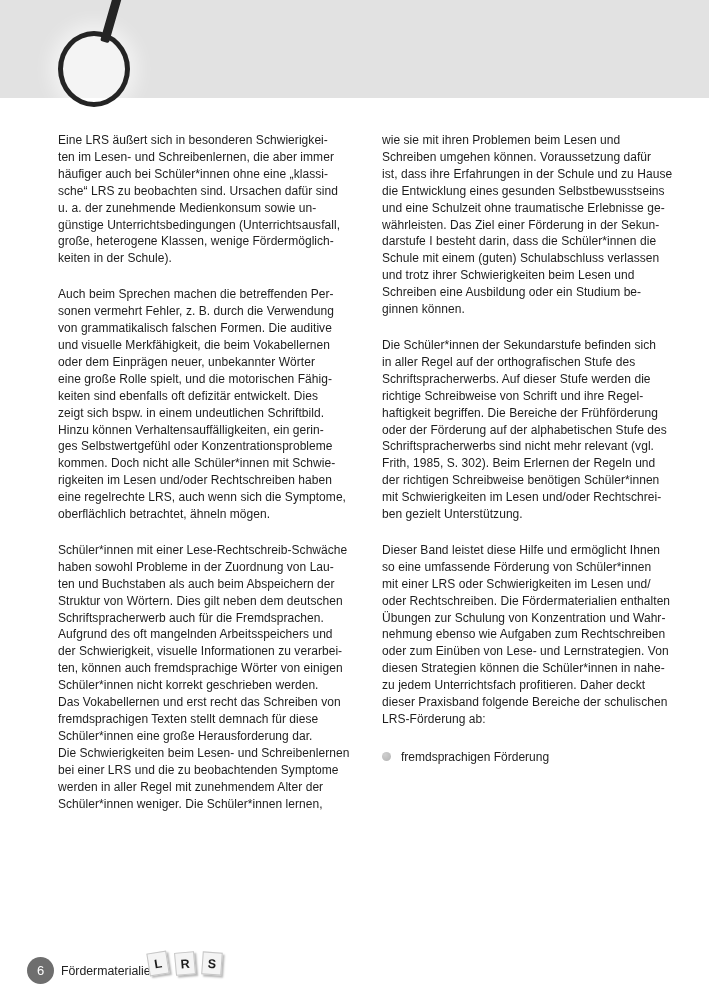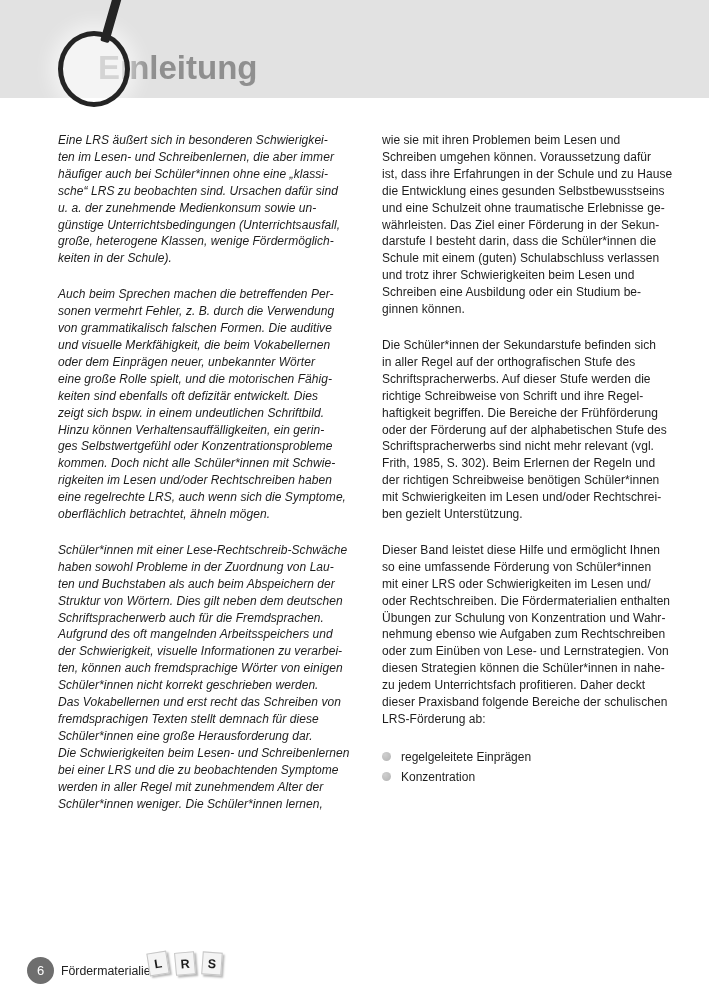--- a/index.html
+++ b/index.html
@@ -24,21 +24,21 @@
     box-shadow:0 0 18px 8px rgba(255,255,255,0.55);
   }
   .handle {
     position:absolute; left:100px; top:-6px; width:9px; height:48px;
     background:#242424; border-radius:0 0 2px 2px;
     transform:rotate(16deg); transform-origin:50% 100%;
   }
 
   
   .col { position:absolute; top:132px; width:296px; }
-  .col-left  { left:58px;font-style:italic; }
+  .col-left  { left:58px; }
   .col-right { left:363px;margin-left:19px; }
   .col p {
     margin:0 0 19px 0; font-size:12px; line-height:16.9px; color:#1d1d1d;
     white-space:pre; letter-spacing:0.05px;
   }
 
   
   .bullets { list-style:none; margin:4px 0 0 0; padding:0; }
   .bullets li { display:flex; align-items:center; height:20px; }
   .dot {
@@ -67,21 +67,20 @@
   .tile:nth-child(1) { transform:rotate(-9deg); }
   .tile:nth-child(2) { transform:rotate(-5deg); }
   .tile:nth-child(3) { transform:rotate(4deg); }
 </style>
 </head>
 <body>
 
 <div class="page">
 
   <div class="band"></div>
-  <div class="page-title">Einleitung</div>
   <div class="magnifier">
     <div class="lens"></div>
     <div class="handle"></div>
   </div>
 
   <div class="col col-left">
     <p>Eine LRS äußert sich in besonderen Schwierigkei-
 ten im Lesen- und Schreibenlernen, die aber immer
 häufiger auch bei Schüler*innen ohne eine „klassi-
 sche“ LRS zu beobachten sind. Ursachen dafür sind
@@ -152,25 +151,21 @@
 nehmung ebenso wie Aufgaben zum Rechtschreiben
 oder zum Einüben von Lese- und Lernstrategien. Von
 diesen Strategien können die Schüler*innen in nahe-
 zu jedem Unterrichtsfach profitieren. Daher deckt
 dieser Praxisband folgende Bereiche der schulischen
 LRS-Förderung ab:</p>
 
     <ul class="bullets">
       <li>
         <span class="dot"></span>
-        <span class="li-label">regelgeleitete Einprägen</span>
-      </li>
-      <li>
-        <span class="dot"></span>
-        <span class="li-label">Konzentration</span>
+        <span class="li-label">fremdsprachigen Förderung</span>
       </li>
     </ul>
   </div>
 
   <div class="footer">
     <div class="page-num">6</div>
     <div class="footer-label">Fördermaterialien</div>
     <div class="tiles">
       <span class="tile">L</span>
       <span class="tile">R</span>

